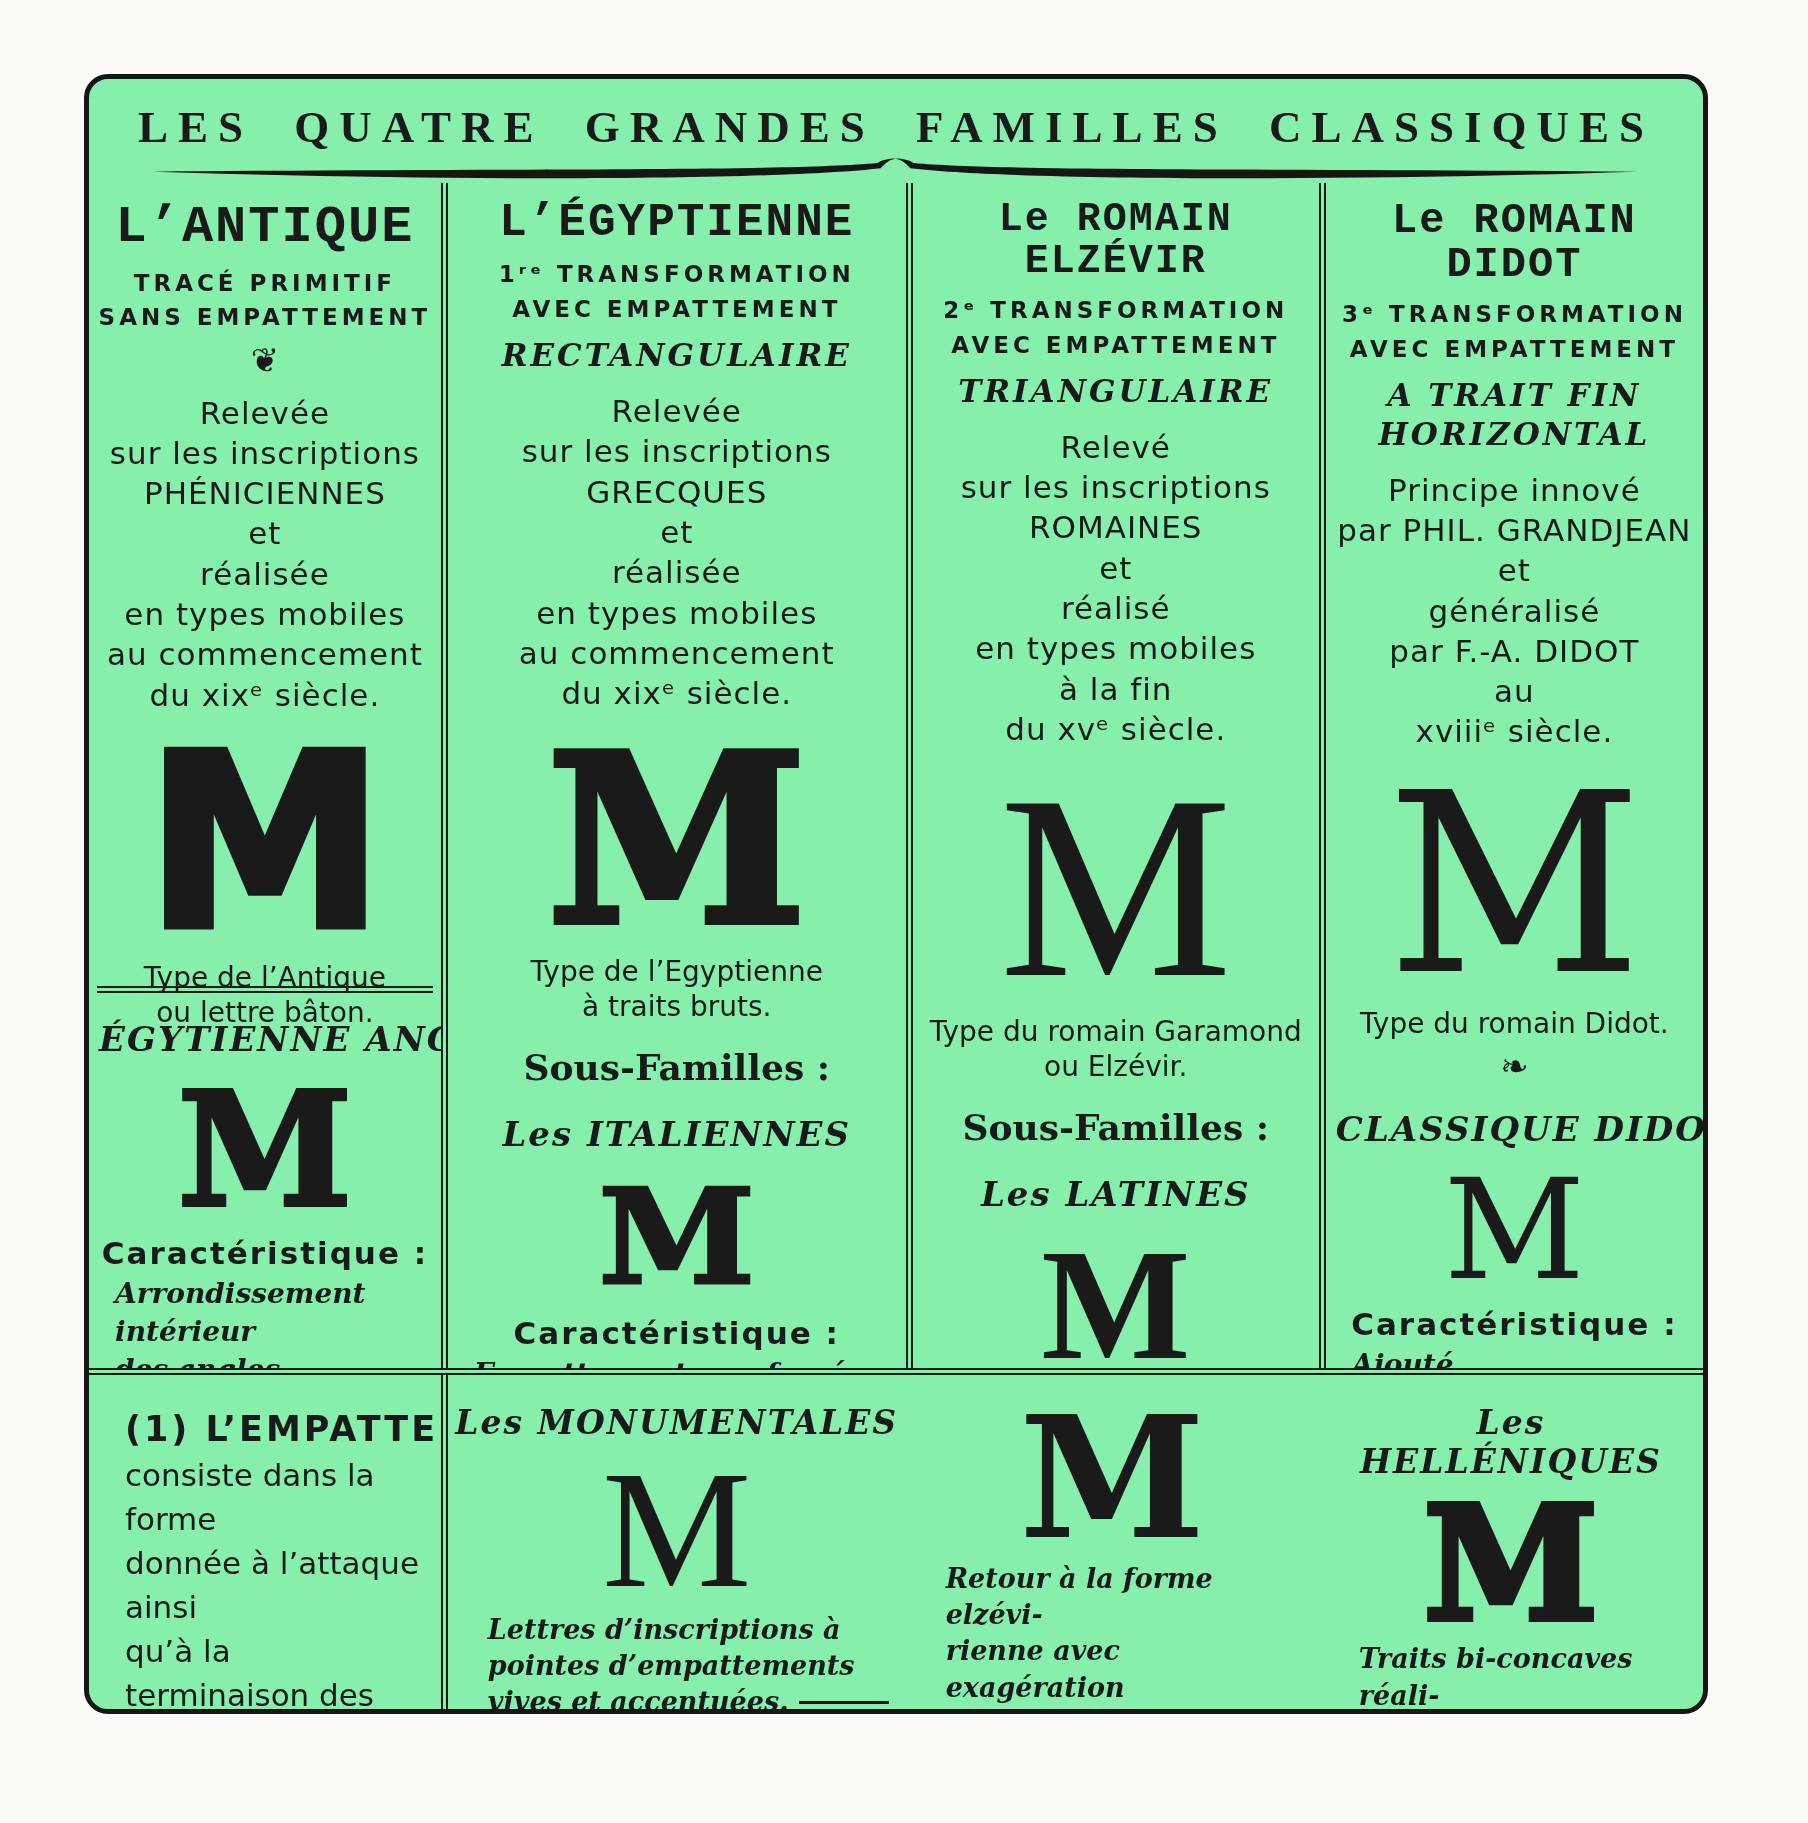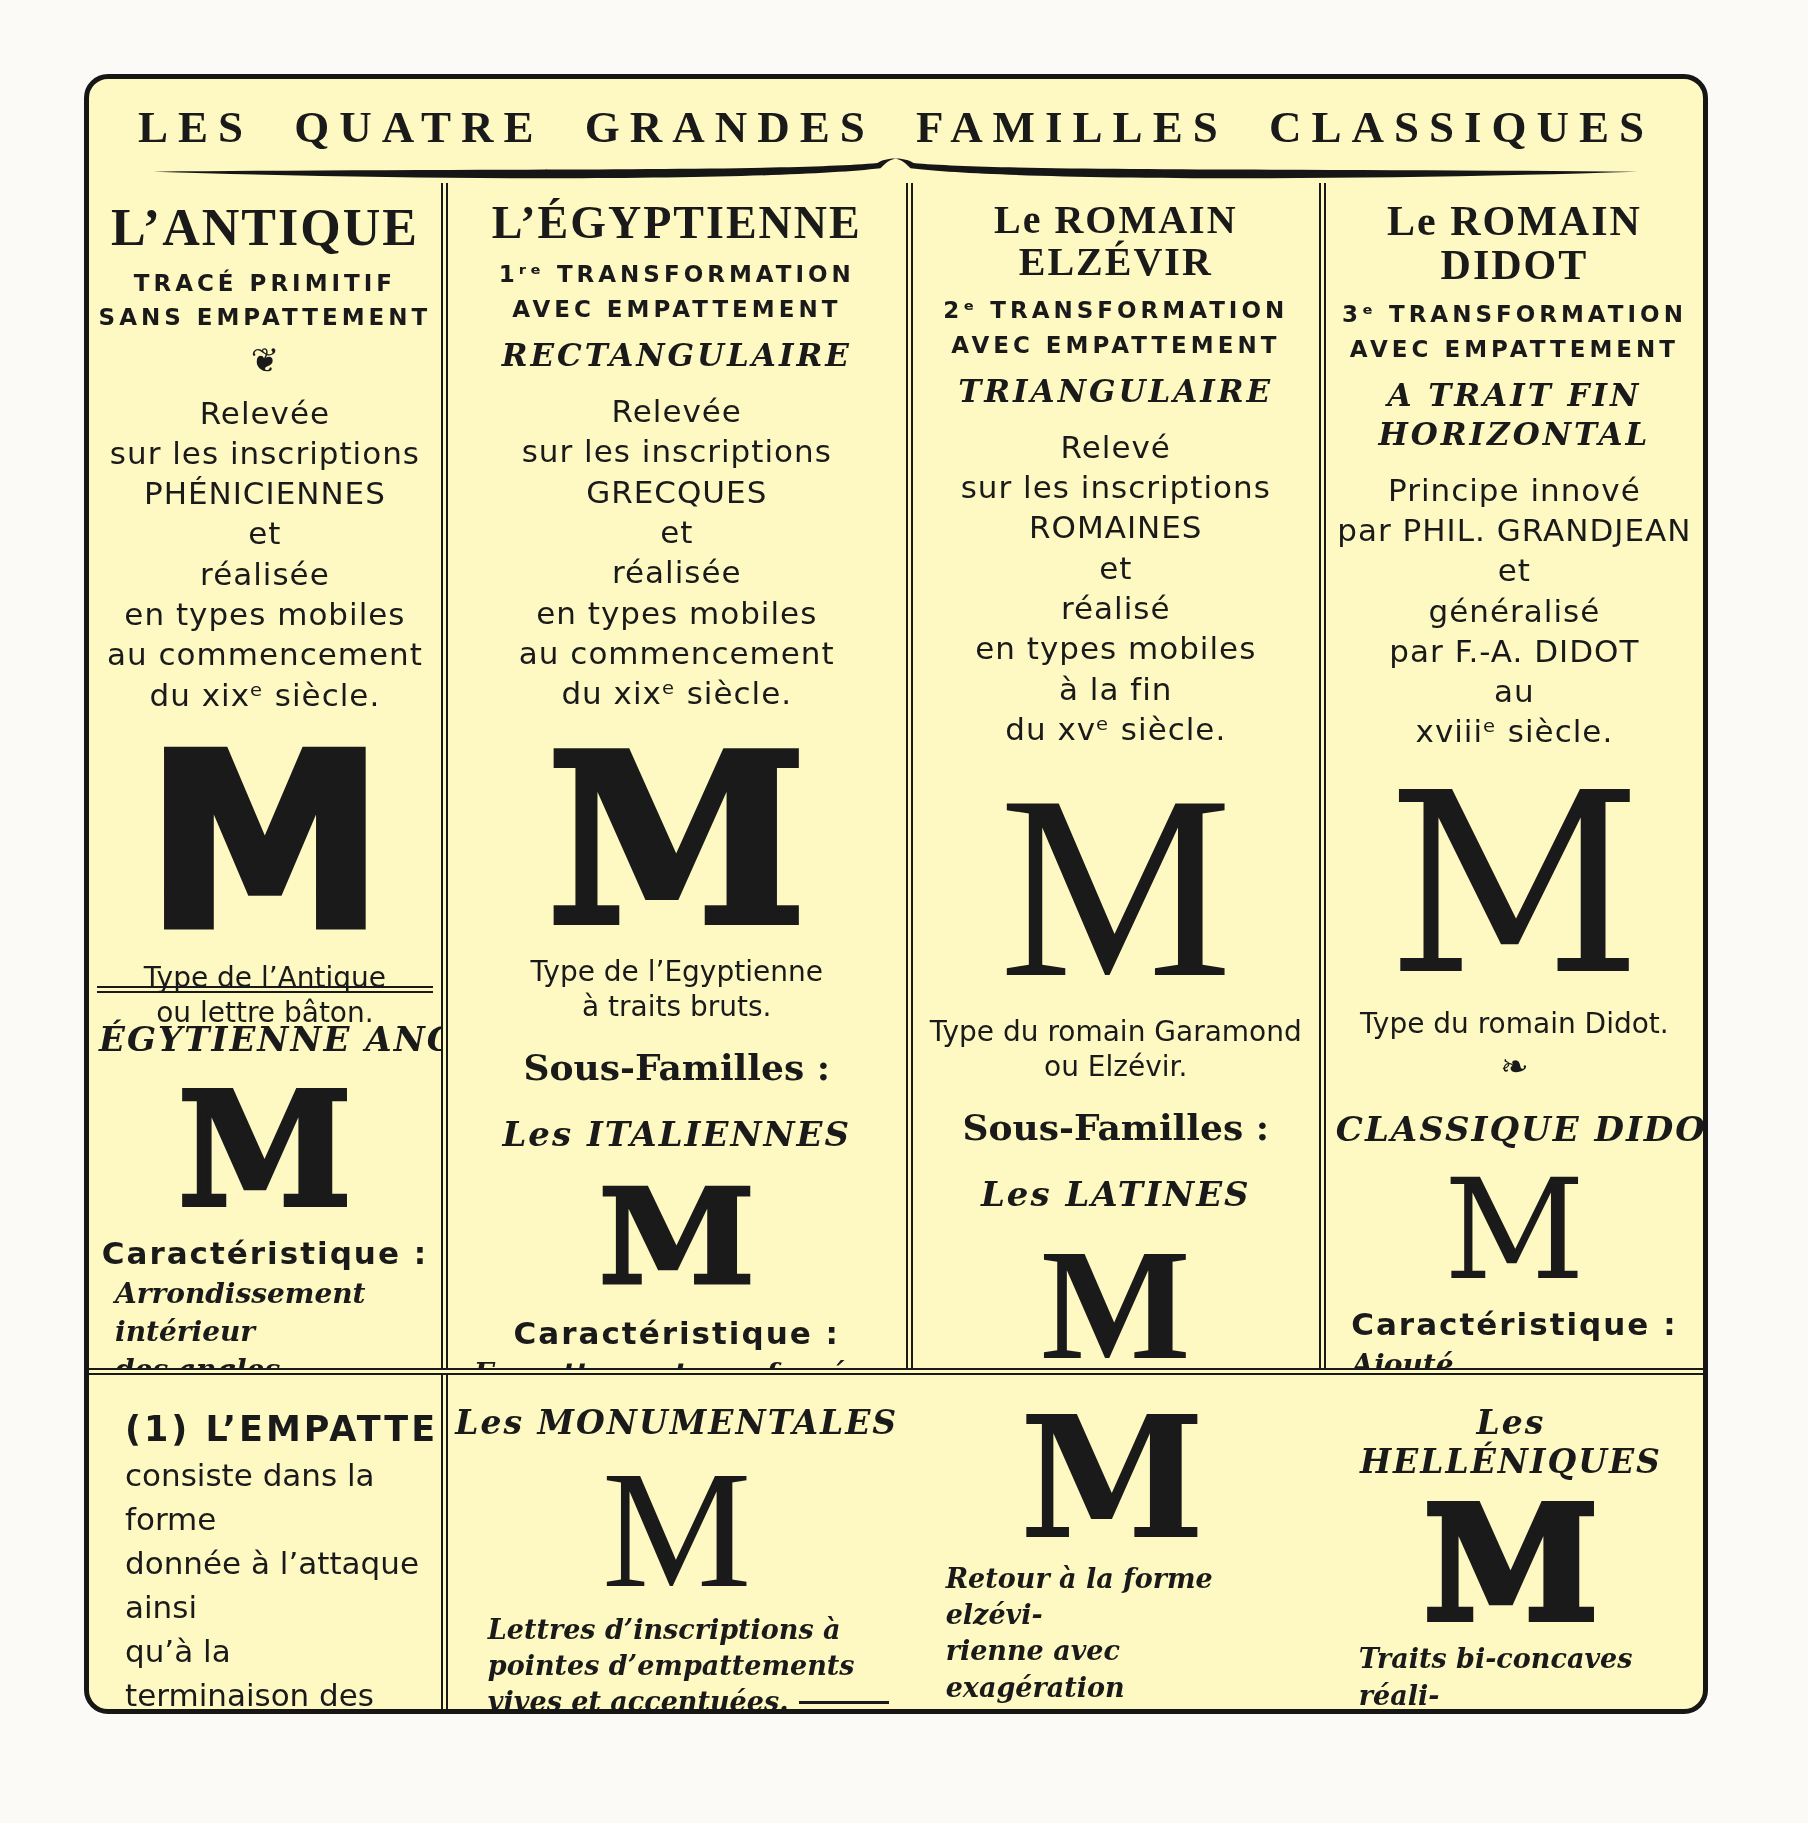--- a/index.html
+++ b/index.html
@@ -12,21 +12,21 @@
     -webkit-font-smoothing:antialiased;
   }
   .frame{
     position:absolute;left:84px;top:74px;
     width:1624px;height:1640px;
     border:5px solid #161616;
     border-radius:24px;
     box-sizing:border-box;
     display:flex;flex-direction:column;
     overflow:hidden;
-    background:#fef9c3;
+    background:#86efac;
   }
   .title-band{flex:0 0 auto;text-align:center;padding:22px 30px 2px;}
   .page-title{
     font-family:"Liberation Serif",serif;
     font-weight:700;
     font-size:45px;
     letter-spacing:10px;
     word-spacing:20px;
     white-space:nowrap;
   }
@@ -43,21 +43,21 @@
   .main-grid > .col + .col{border-left:7px double #1a1a1a;}
   .col{
     text-align:center;
     padding:8px 10px 0;
     box-sizing:border-box;
     overflow:hidden;
   }
   .pre{white-space:pre-line;}
 
   .col-heading{
-    font-family:Liberation Serif, serif;
+    font-family:Liberation Mono, monospace;
     font-weight:700;
     letter-spacing:2px;
     margin-top:8px;
     line-height:1.05;
   }
   .h-antique{font-size:52px;}
   .h-egyptienne{font-size:46px;}
   .h-elzevir{font-size:40px;}
   .h-didot{font-size:42px;}
 

